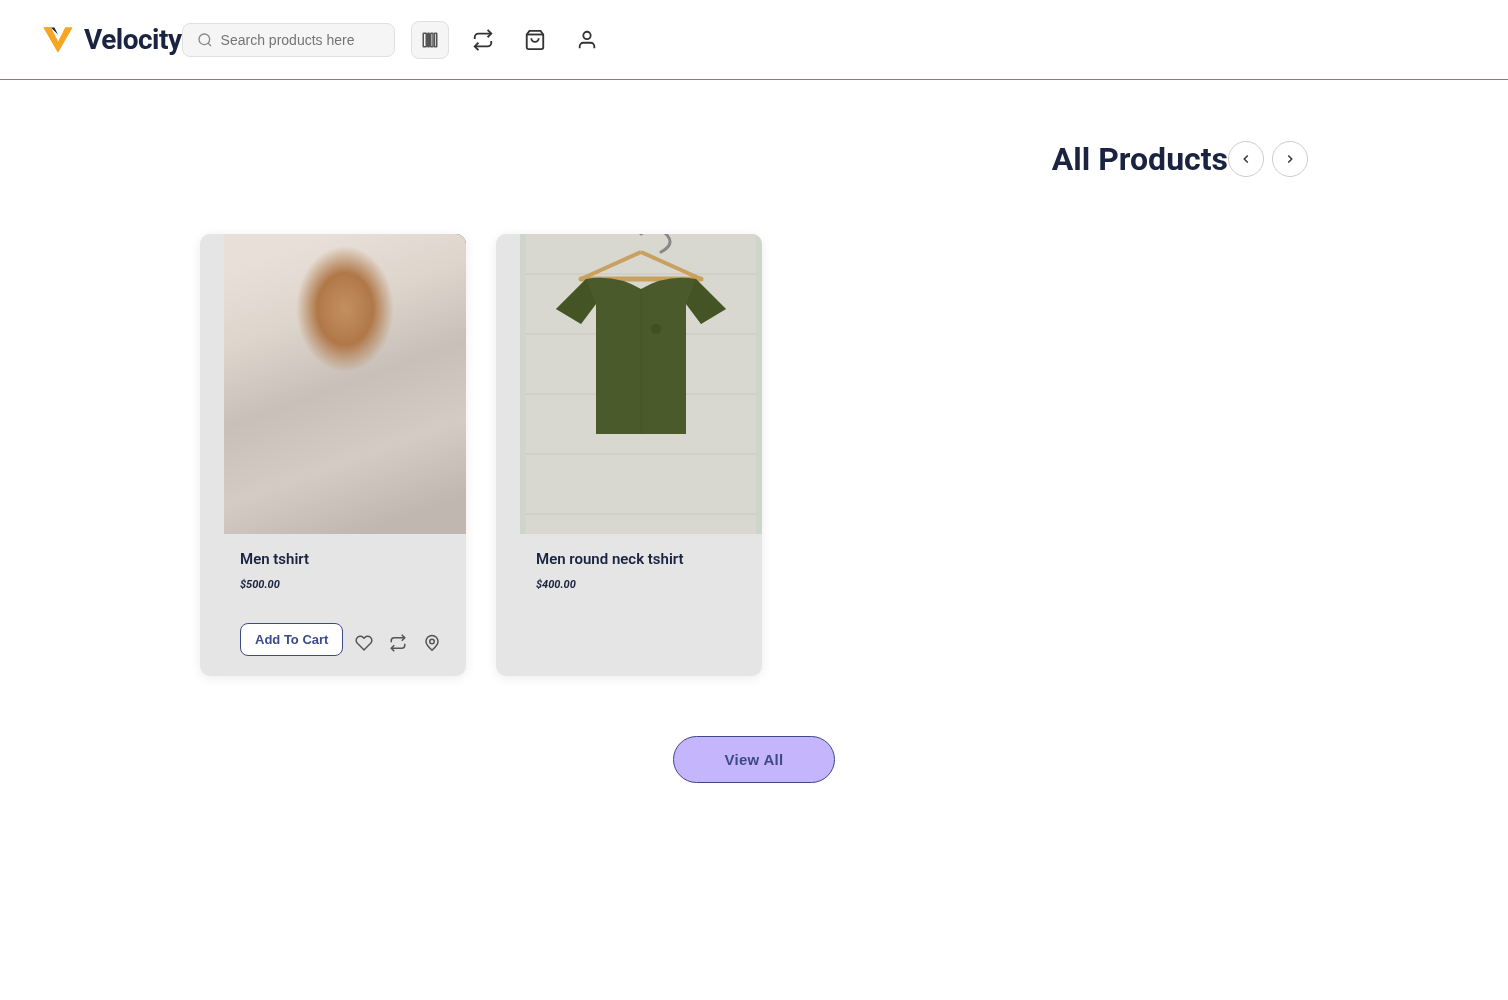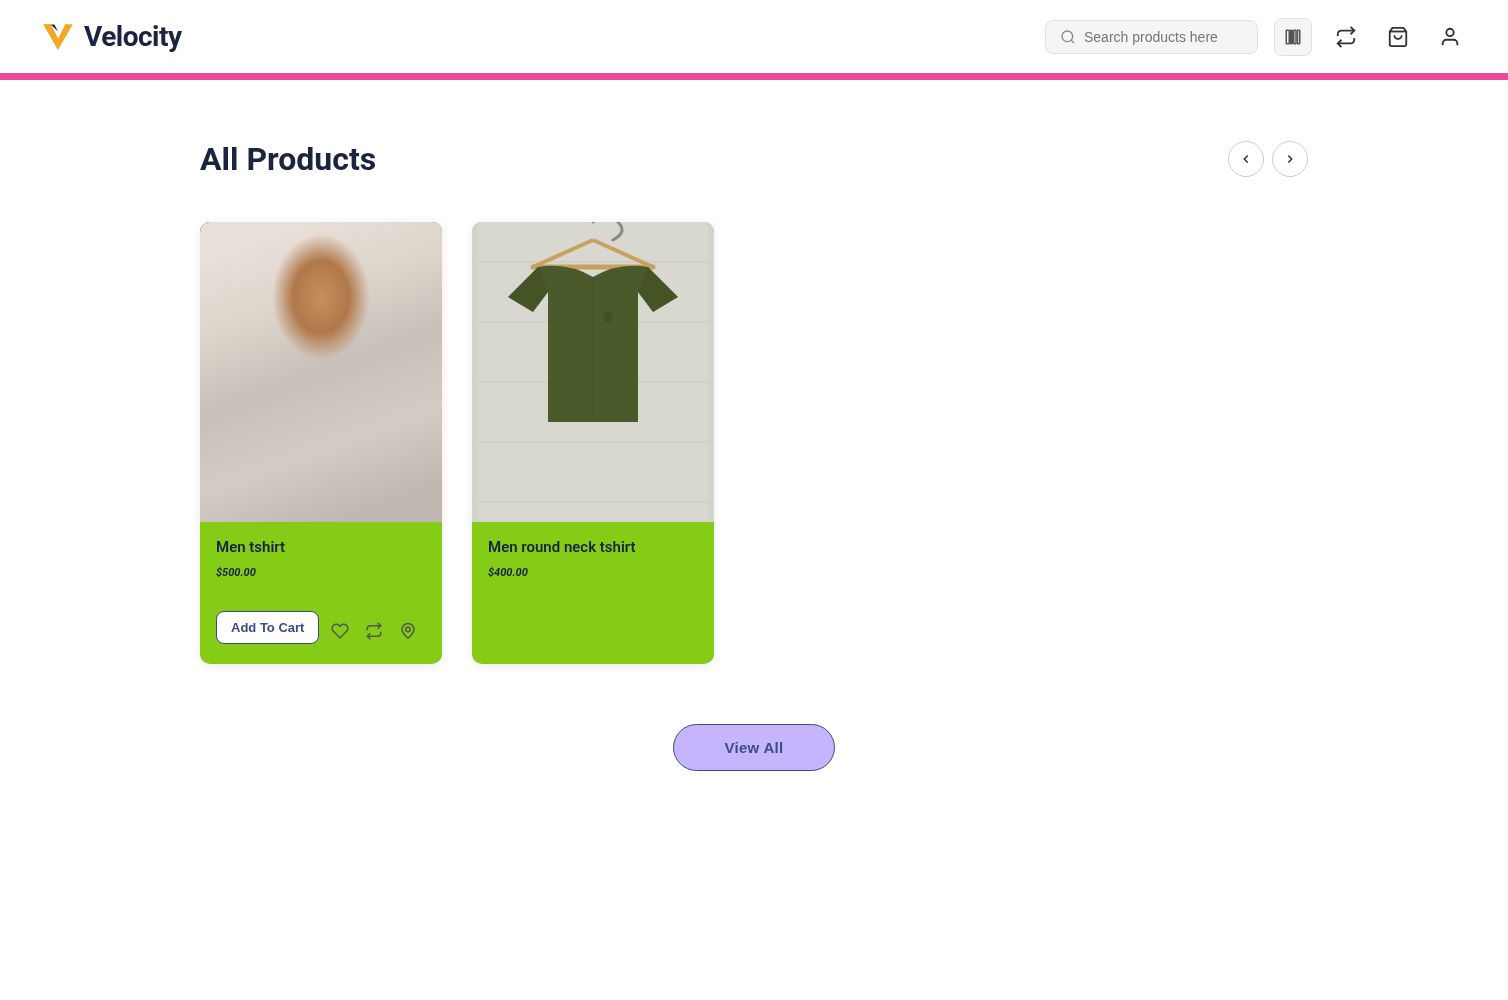--- a/index.html
+++ b/index.html
@@ -13,24 +13,23 @@
       background: #ffffff;
       color: #222;
       width: 1508px;
       min-height: 1000px;
     }
 
     
     header {
       display: flex;
       align-items: center;
-      justify-content: space-between;
       padding: 0 40px;
       height: 80px;
-      border-bottom: 7px solid #ec4899;
+      border-bottom: 1px solid #ec4899;
       background: #fff;
     }
 
     .logo-area {
       display: flex;
       align-items: center;
       gap: 8px;
       cursor: pointer;
     }
 
@@ -105,22 +104,22 @@
     }
 
     
     main {
       padding: 60px 200px 60px 200px;
     }
 
     .section-header {
       display: flex;
       align-items: center;
-      justify-content: space-between;
-      margin-bottom: 44px;
+      justify-content: flex-end;
+      margin-bottom: 56px;
     }
 
     .section-title {
       font-size: 32px;
       font-weight: 700;
       color: #1a2340;
     }
 
     .nav-arrows {
       display: flex;
@@ -143,26 +142,27 @@
 
     
     .products-grid {
       display: flex;
       gap: 30px;
       flex-wrap: wrap;
       margin-bottom: 60px;
     }
 
     .product-card {
-      width: 242px;
-      background: #84cc16;
+      width: 266px;
+      background: #e5e5e5;
       border-radius: 10px;
       box-shadow: 0 2px 12px rgba(0,0,0,0.08);
       overflow: hidden;
       padding-bottom: 20px;
+      padding-left: 24px;
     }
 
     .product-image {
       width: 100%;
       height: 300px;
       background: #e0e0e0;
       overflow: hidden;
       position: relative;
     }
 

